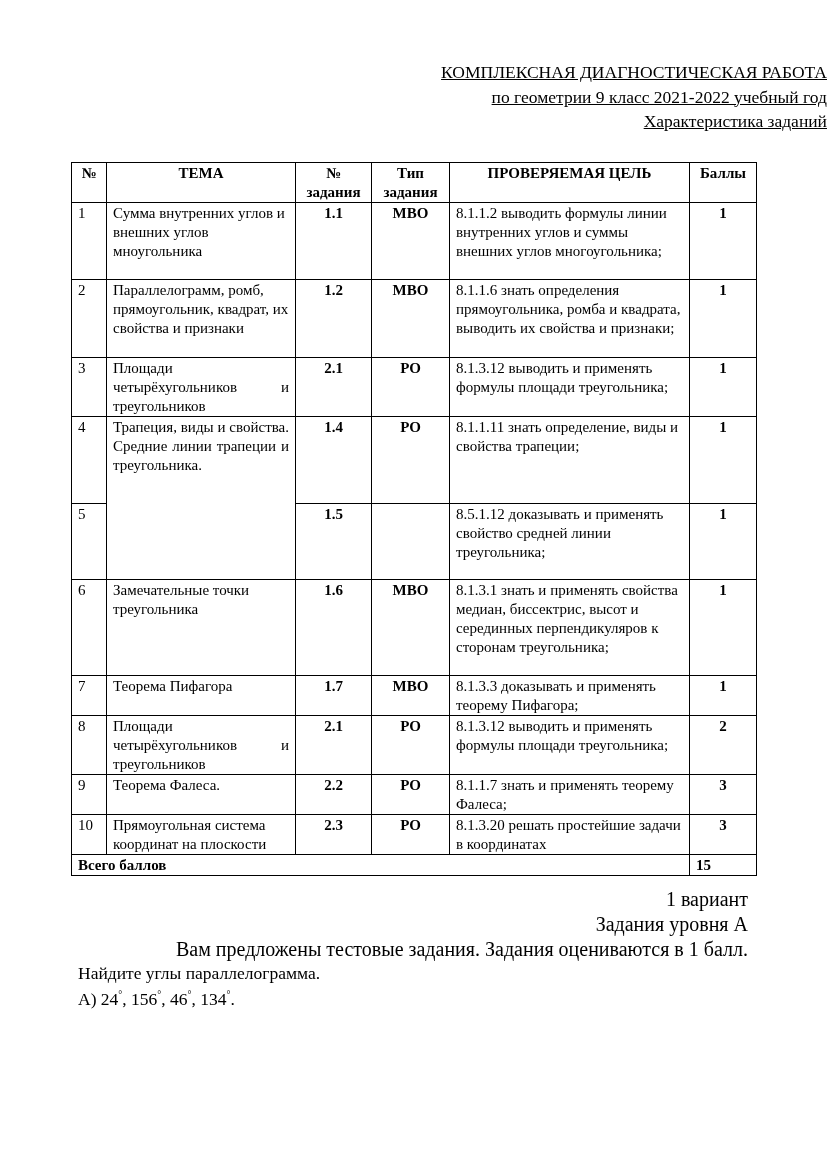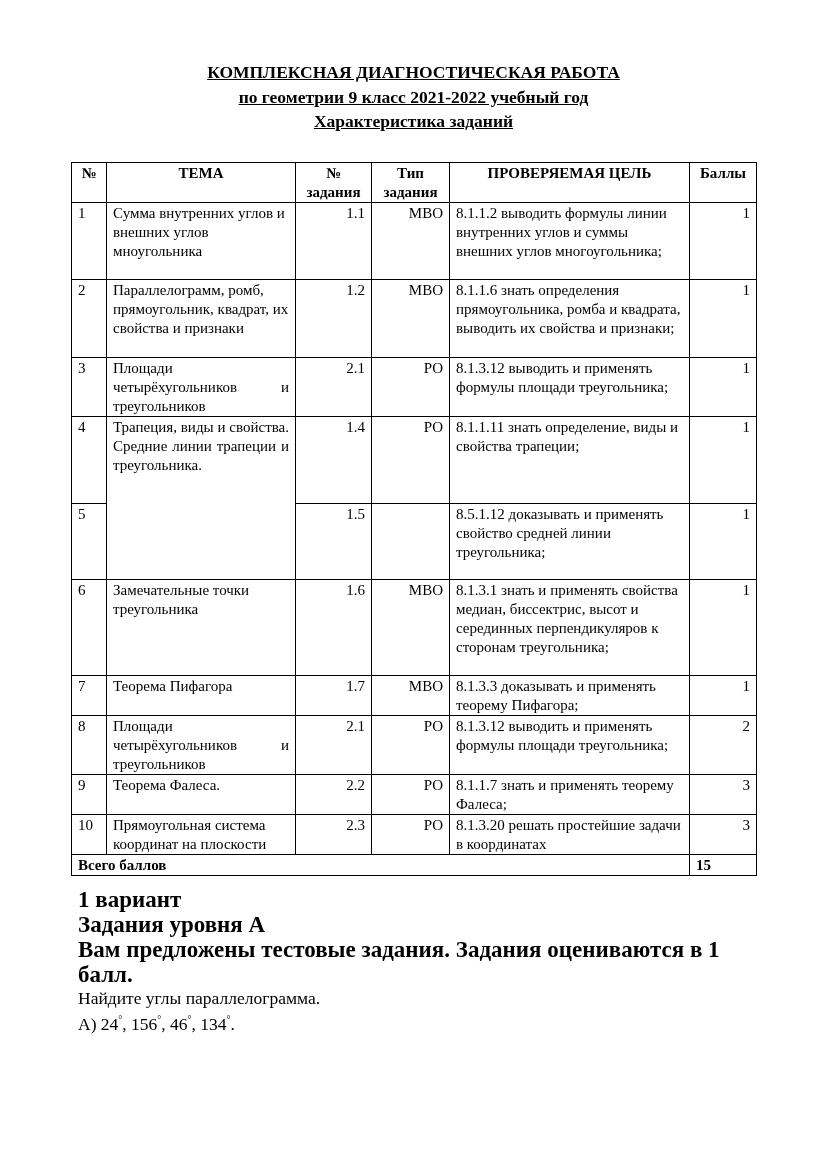--- a/index.html
+++ b/index.html
@@ -1,31 +1,31 @@
 <!DOCTYPE html>
 <html><head>
 <meta charset="utf-8">
 <style>
   html, body { margin: 0; padding: 0; background: #ffffff; }
   body { width: 827px; height: 1170px; position: relative; overflow: hidden;
          font-family: "Liberation Serif", "DejaVu Serif", serif; color: #000; }
   .title-block { position: absolute; top: 60px; left: 0; width: 827px; text-align: center; }
-  .title-line { font-weight: bold; font-size: 17.5px; line-height: 24.5px; text-decoration: underline; }
+  .title-line { font-weight: normal; font-size: 17.5px; line-height: 24.5px; text-decoration: underline; text-align: right; }
 
   table.spec { position: absolute; top: 162px; left: 71px; width: 685px; border-collapse: collapse;
                font-size: 15px; line-height: 19px; table-layout: fixed; }
   table.spec th, table.spec td { border: 1px solid #000; vertical-align: top; padding: 1px 6px 0 6px; }
   table.spec th { font-weight: bold; text-align: center; }
   .c-num { text-align: left; }
-  .c-center { text-align: right; }
+  .c-center { text-align: center; font-weight: bold; }
   .c-just { text-align: justify; text-align-last: left; margin-left: 19px; }
   .total-row td { font-weight: bold; text-align: left; }
 
   .variant-block { position: absolute; top: 887px; left: 78px; width: 670px; }
-  .v-center { text-align: left; font-weight: bold; font-size: 23px; line-height: 25px; }
+  .v-center { text-align: right; font-weight: normal; font-size: 20px; line-height: 25px; }
   .task-text { font-size: 17.5px; line-height: 22px; }
   sup.deg { font-size: 10px; vertical-align: 7px; }
 </style>
 </head>
 <body>
 
 <div class="title-block">
   <div class="title-line">КОМПЛЕКСНАЯ ДИАГНОСТИЧЕСКАЯ РАБОТА</div>
   <div class="title-line">по геометрии 9 класс 2021-2022 учебный год</div>
   <div class="title-line">Характеристика заданий</div>

